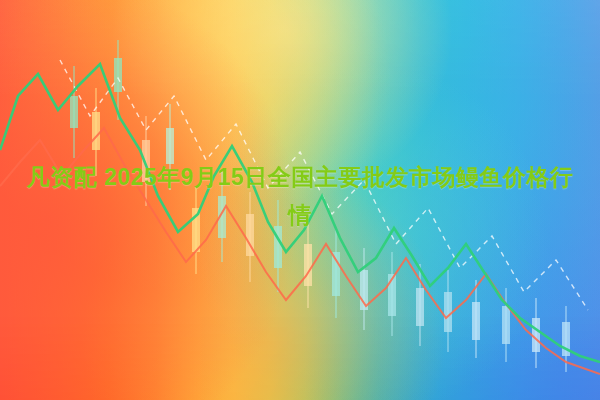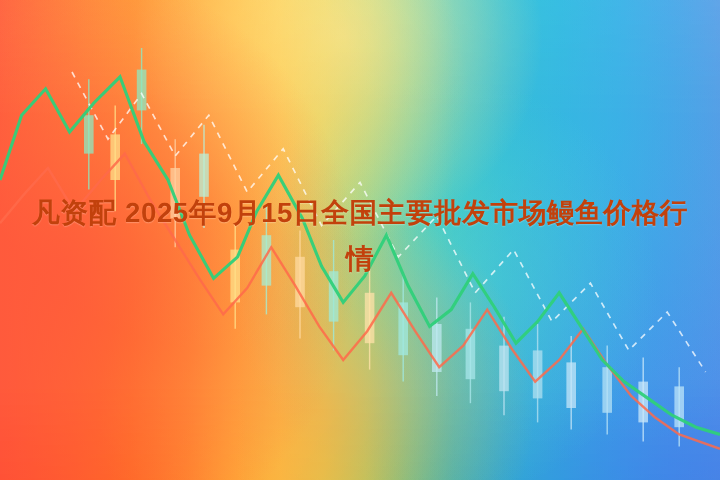--- a/index.html
+++ b/index.html
@@ -70,21 +70,21 @@
     height: 400px;
   }
 
   
   .headline {
     position: absolute;
     left: 0;
     right: 0;
     top: 158px;
     text-align: center;
-    color: #c2410c;
+    color: #84cc16;
     font-size: 23px;
     line-height: 38px;
     font-weight: bold;
     letter-spacing: 0.5px;
     padding: 0 22px;
     box-sizing: border-box;
     text-shadow: 0 1px 1px rgba(255,255,255,0.25);
   }
 </style>
 </head>

